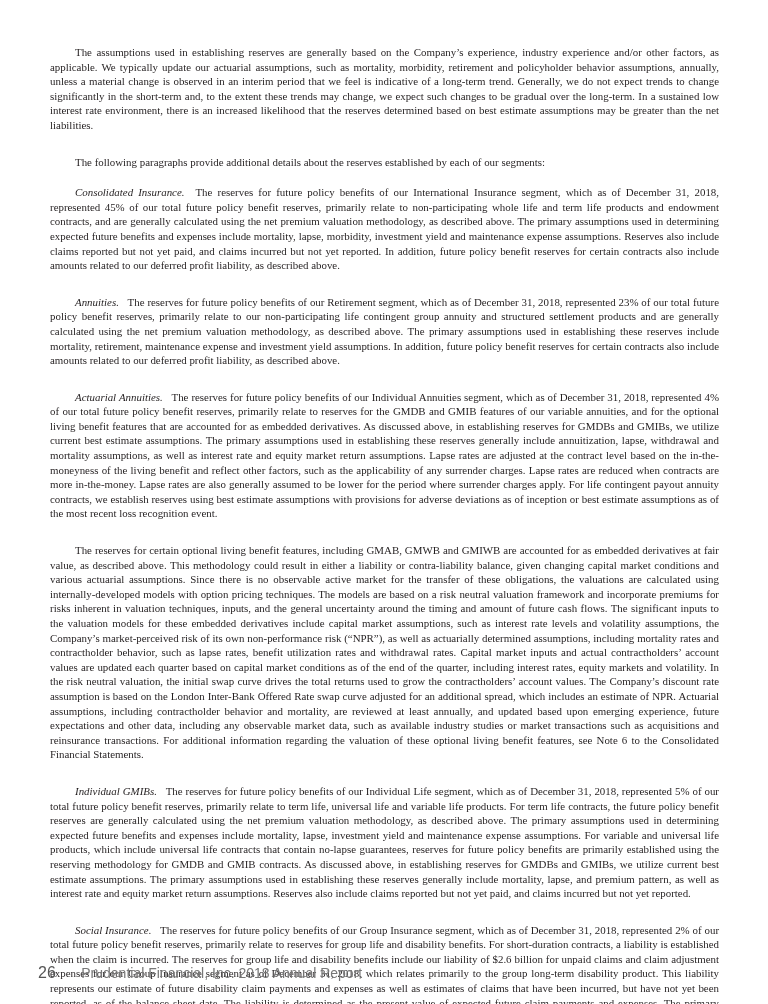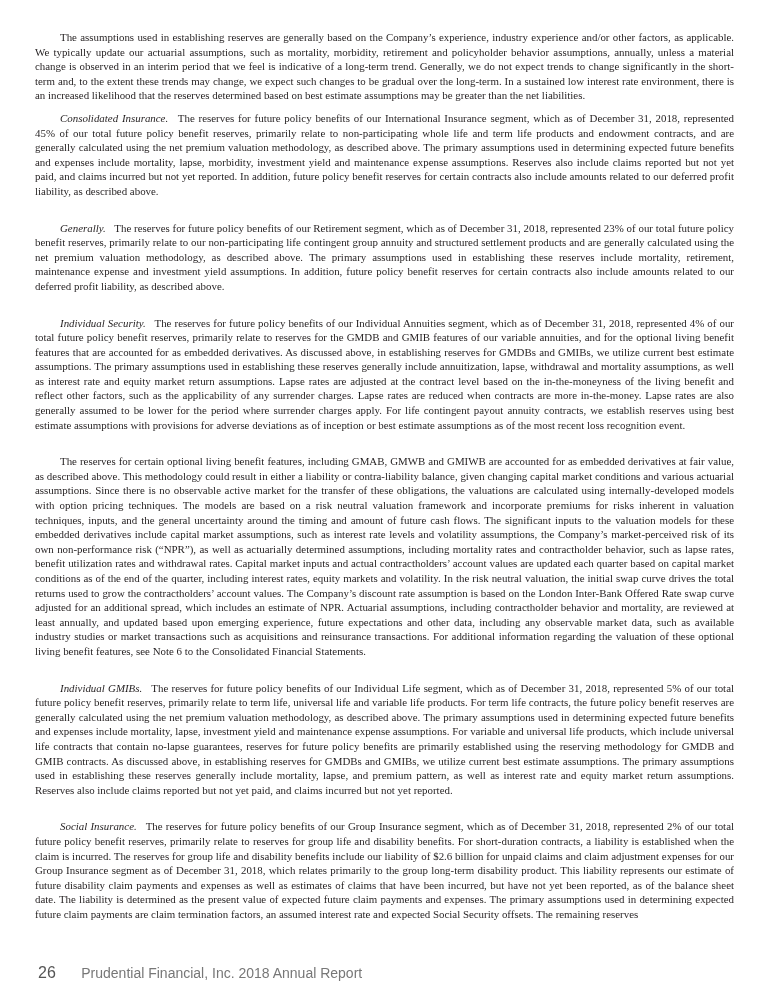--- a/index.html
+++ b/index.html
@@ -5,21 +5,21 @@
   html, body { margin: 0; padding: 0; background: #ffffff; }
   body { width: 768px; height: 1004px; position: relative; overflow: hidden; }
   .page {
     position: absolute; left: 34px; top: 29px; width: 701px;
     font-family: "Liberation Serif", serif;
     font-size: 10.9px;
     line-height: 14.6px;
     color: #231f20;
     text-align: justify;
   }
-  .para { margin: 1px; text-indent: 25px; }
+  .para { margin: 16px; text-indent: 25px; }
   .gap-s { margin-top: 8px; }
   .gap-l { margin-top: 22px; }
   .lead { font-style: italic; }
   .lead-sep { display: inline-block; width: 6px; }
   .footer {
     position: absolute; left: 38px; top: 964px;
     font-family: "Liberation Sans", sans-serif;
     color: #777777;
     white-space: nowrap;
   }
@@ -27,33 +27,36 @@
   .report-title { font-size: 14px; }
 </style>
 </head>
 <body>
 
 <div class="page">
   <p class="para">
     <span>The assumptions used in establishing reserves are generally based on the Company’s experience, industry experience and/or other factors, as applicable. We typically update our actuarial assumptions, such as mortality, morbidity, retirement and policyholder behavior assumptions, annually, unless a material change is observed in an interim period that we feel is indicative of a long-term trend. Generally, we do not expect trends to change significantly in the short-term and, to the extent these trends may change, we expect such changes to be gradual over the long-term. In a sustained low interest rate environment, there is an increased likelihood that the reserves determined based on best estimate assumptions may be greater than the net liabilities.</span>
   </p>
 
+  <p class="para gap-l">
+    <span>The following paragraphs provide additional details about the reserves established by each of our segments:</span>
+  </p>
 
   <p class="para gap-s">
     <span class="lead">Consolidated Insurance.</span><span class="lead-sep"></span>
     <span>The reserves for future policy benefits of our International Insurance segment, which as of December 31, 2018, represented 45% of our total future policy benefit reserves, primarily relate to non-participating whole life and term life products and endowment contracts, and are generally calculated using the net premium valuation methodology, as described above. The primary assumptions used in determining expected future benefits and expenses include mortality, lapse, morbidity, investment yield and maintenance expense assumptions. Reserves also include claims reported but not yet paid, and claims incurred but not yet reported. In addition, future policy benefit reserves for certain contracts also include amounts related to our deferred profit liability, as described above.</span>
   </p>
 
   <p class="para gap-l">
-    <span class="lead">Generally.</span><span class="lead-sep"></span>
+    <span class="lead">Annuities.</span><span class="lead-sep"></span>
     <span>The reserves for future policy benefits of our Retirement segment, which as of December 31, 2018, represented 23% of our total future policy benefit reserves, primarily relate to our non-participating life contingent group annuity and structured settlement products and are generally calculated using the net premium valuation methodology, as described above. The primary assumptions used in establishing these reserves include mortality, retirement, maintenance expense and investment yield assumptions. In addition, future policy benefit reserves for certain contracts also include amounts related to our deferred profit liability, as described above.</span>
   </p>
 
   <p class="para gap-l">
-    <span class="lead">Individual Security.</span><span class="lead-sep"></span>
+    <span class="lead">Actuarial Annuities.</span><span class="lead-sep"></span>
     <span>The reserves for future policy benefits of our Individual Annuities segment, which as of December 31, 2018, represented 4% of our total future policy benefit reserves, primarily relate to reserves for the GMDB and GMIB features of our variable annuities, and for the optional living benefit features that are accounted for as embedded derivatives. As discussed above, in establishing reserves for GMDBs and GMIBs, we utilize current best estimate assumptions. The primary assumptions used in establishing these reserves generally include annuitization, lapse, withdrawal and mortality assumptions, as well as interest rate and equity market return assumptions. Lapse rates are adjusted at the contract level based on the in-the-moneyness of the living benefit and reflect other factors, such as the applicability of any surrender charges. Lapse rates are reduced when contracts are more in-the-money. Lapse rates are also generally assumed to be lower for the period where surrender charges apply. For life contingent payout annuity contracts, we establish reserves using best estimate assumptions with provisions for adverse deviations as of inception or best estimate assumptions as of the most recent loss recognition event.</span>
   </p>
 
   <p class="para gap-l">
     <span>The reserves for certain optional living benefit features, including GMAB, GMWB and GMIWB are accounted for as embedded derivatives at fair value, as described above. This methodology could result in either a liability or contra-liability balance, given changing capital market conditions and various actuarial assumptions. Since there is no observable active market for the transfer of these obligations, the valuations are calculated using internally-developed models with option pricing techniques. The models are based on a risk neutral valuation framework and incorporate premiums for risks inherent in valuation techniques, inputs, and the general uncertainty around the timing and amount of future cash flows. The significant inputs to the valuation models for these embedded derivatives include capital market assumptions, such as interest rate levels and volatility assumptions, the Company’s market-perceived risk of its own non-performance risk (“NPR”), as well as actuarially determined assumptions, including mortality rates and contractholder behavior, such as lapse rates, benefit utilization rates and withdrawal rates. Capital market inputs and actual contractholders’ account values are updated each quarter based on capital market conditions as of the end of the quarter, including interest rates, equity markets and volatility. In the risk neutral valuation, the initial swap curve drives the total returns used to grow the contractholders’ account values. The Company’s discount rate assumption is based on the London Inter-Bank Offered Rate swap curve adjusted for an additional spread, which includes an estimate of NPR. Actuarial assumptions, including contractholder behavior and mortality, are reviewed at least annually, and updated based upon emerging experience, future expectations and other data, including any observable market data, such as available industry studies or market transactions such as acquisitions and reinsurance transactions. For additional information regarding the valuation of these optional living benefit features, see Note 6 to the Consolidated Financial Statements.</span>
   </p>
 
   <p class="para gap-l">
     <span class="lead">Individual GMIBs.</span><span class="lead-sep"></span>
     <span>The reserves for future policy benefits of our Individual Life segment, which as of December 31, 2018, represented 5% of our total future policy benefit reserves, primarily relate to term life, universal life and variable life products. For term life contracts, the future policy benefit reserves are generally calculated using the net premium valuation methodology, as described above. The primary assumptions used in determining expected future benefits and expenses include mortality, lapse, investment yield and maintenance expense assumptions. For variable and universal life products, which include universal life contracts that contain no-lapse guarantees, reserves for future policy benefits are primarily established using the reserving methodology for GMDB and GMIB contracts. As discussed above, in establishing reserves for GMDBs and GMIBs, we utilize current best estimate assumptions. The primary assumptions used in establishing these reserves generally include mortality, lapse, and premium pattern, as well as interest rate and equity market return assumptions. Reserves also include claims reported but not yet paid, and claims incurred but not yet reported.</span>

